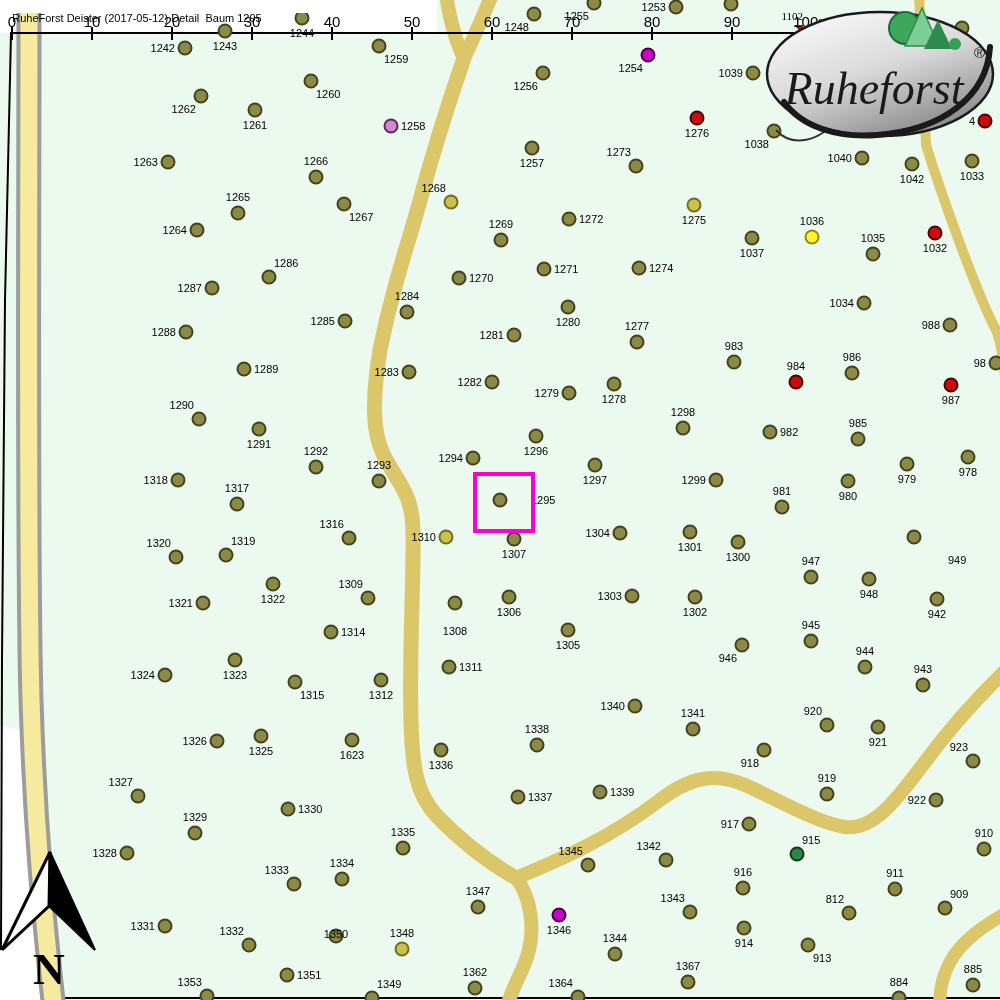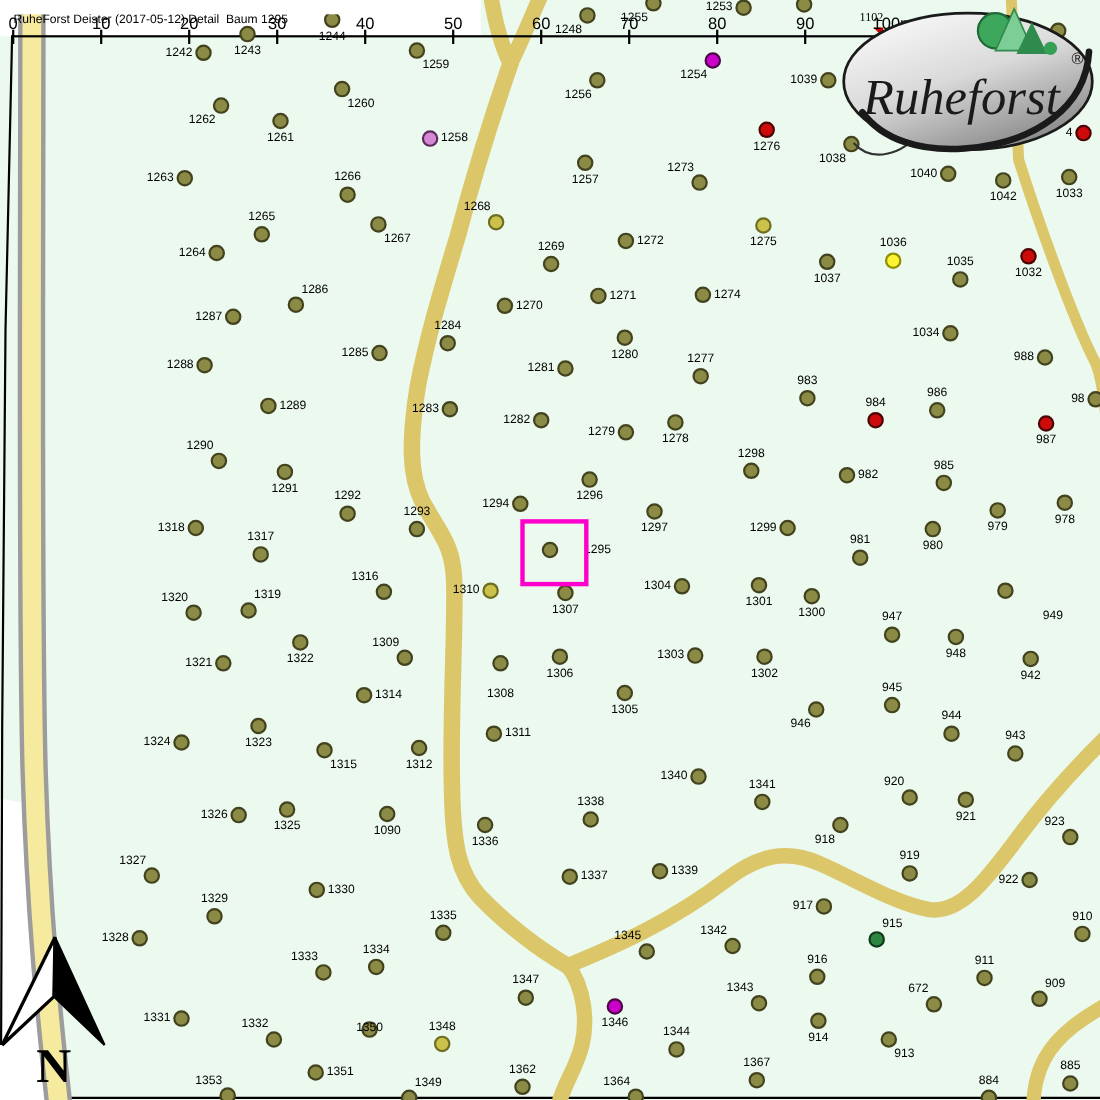--- a/index.html
+++ b/index.html
@@ -329,21 +329,21 @@
       <div class="tree-label" style="left: 297px; top: 975px; transform: translate(0px, -50%);">1351</div>
       <div class="tree-dot" style="left: 207px; top: 996px; background: rgb(139, 139, 70); border-color: rgb(66, 66, 30);"></div>
       <div class="tree-label" style="left: 202px; top: 988px; transform: translate(-100%, -100%);">1353</div>
       <div class="tree-dot" style="left: 372px; top: 998px; background: rgb(139, 139, 70); border-color: rgb(66, 66, 30);"></div>
       <div class="tree-label" style="left: 377px; top: 990px; transform: translate(0px, -100%); text-align: center;">1349</div>
       <div class="tree-dot" style="left: 449px; top: 667px; background: rgb(139, 139, 70); border-color: rgb(66, 66, 30);"></div>
       <div class="tree-label" style="left: 459px; top: 667px; transform: translate(0px, -50%);">1311</div>
       <div class="tree-dot" style="left: 381px; top: 680px; background: rgb(139, 139, 70); border-color: rgb(66, 66, 30);"></div>
       <div class="tree-label" style="left: 381px; top: 690px; transform: translate(-50%, 0px);">1312</div>
       <div class="tree-dot" style="left: 352px; top: 740px; background: rgb(139, 139, 70); border-color: rgb(66, 66, 30);"></div>
-      <div class="tree-label" style="left: 352px; top: 750px; transform: translate(-50%, 0px);">1090</div>
+      <div class="tree-label" style="left: 352px; top: 750px; transform: translate(-50%, 0px);">1623</div>
       <div class="tree-dot" style="left: 441px; top: 750px; background: rgb(139, 139, 70); border-color: rgb(66, 66, 30);"></div>
       <div class="tree-label" style="left: 441px; top: 760px; transform: translate(-50%, 0px);">1336</div>
       <div class="tree-dot" style="left: 537px; top: 745px; background: rgb(139, 139, 70); border-color: rgb(66, 66, 30);"></div>
       <div class="tree-label" style="left: 537px; top: 735px; transform: translate(-50%, -100%);">1338</div>
       <div class="tree-dot" style="left: 635px; top: 706px; background: rgb(139, 139, 70); border-color: rgb(66, 66, 30);"></div>
       <div class="tree-label" style="left: 625px; top: 706px; transform: translate(-100%, -50%);">1340</div>
       <div class="tree-dot" style="left: 518px; top: 797px; background: rgb(139, 139, 70); border-color: rgb(66, 66, 30);"></div>
       <div class="tree-label" style="left: 528px; top: 797px; transform: translate(0px, -50%);">1337</div>
       <div class="tree-dot" style="left: 600px; top: 792px; background: rgb(139, 139, 70); border-color: rgb(66, 66, 30);"></div>
       <div class="tree-label" style="left: 610px; top: 792px; transform: translate(0px, -50%);">1339</div>
@@ -385,21 +385,21 @@
       <div class="tree-label" style="left: 739px; top: 824px; transform: translate(-100%, -50%); text-align: center;">917</div>
       <div class="tree-dot" style="left: 984px; top: 849px; background: rgb(139, 139, 70); border-color: rgb(66, 66, 30);"></div>
       <div class="tree-label" style="left: 984px; top: 839px; transform: translate(-50%, -100%);">910</div>
       <div class="tree-dot" style="left: 797px; top: 854px; background: rgb(46, 134, 67); border-color: rgb(13, 59, 27);"></div>
       <div class="tree-label" style="left: 802px; top: 846px; transform: translate(0px, -100%);">915</div>
       <div class="tree-dot" style="left: 743px; top: 888px; background: rgb(139, 139, 70); border-color: rgb(66, 66, 30);"></div>
       <div class="tree-label" style="left: 743px; top: 878px; transform: translate(-50%, -100%);">916</div>
       <div class="tree-dot" style="left: 895px; top: 889px; background: rgb(139, 139, 70); border-color: rgb(66, 66, 30);"></div>
       <div class="tree-label" style="left: 895px; top: 879px; transform: translate(-50%, -100%);">911</div>
       <div class="tree-dot" style="left: 849px; top: 913px; background: rgb(139, 139, 70); border-color: rgb(66, 66, 30);"></div>
-      <div class="tree-label" style="left: 844px; top: 905px; transform: translate(-100%, -100%);">672</div>
+      <div class="tree-label" style="left: 844px; top: 905px; transform: translate(-100%, -100%);">812</div>
       <div class="tree-dot" style="left: 945px; top: 908px; background: rgb(139, 139, 70); border-color: rgb(66, 66, 30);"></div>
       <div class="tree-label" style="left: 950px; top: 900px; transform: translate(0px, -100%);">909</div>
       <div class="tree-dot" style="left: 744px; top: 928px; background: rgb(139, 139, 70); border-color: rgb(66, 66, 30);"></div>
       <div class="tree-label" style="left: 744px; top: 938px; transform: translate(-50%, 0px);">914</div>
       <div class="tree-dot" style="left: 808px; top: 945px; background: rgb(139, 139, 70); border-color: rgb(66, 66, 30);"></div>
       <div class="tree-label" style="left: 813px; top: 953px; transform: translate(0px, 0px);">913</div>
       <div class="tree-dot" style="left: 688px; top: 982px; background: rgb(139, 139, 70); border-color: rgb(66, 66, 30);"></div>
       <div class="tree-label" style="left: 688px; top: 972px; transform: translate(-50%, -100%);">1367</div>
       <div class="tree-dot" style="left: 899px; top: 998px; background: rgb(139, 139, 70); border-color: rgb(66, 66, 30);"></div>
       <div class="tree-label" style="left: 899px; top: 988px; transform: translate(-50%, -100%);">884</div>

